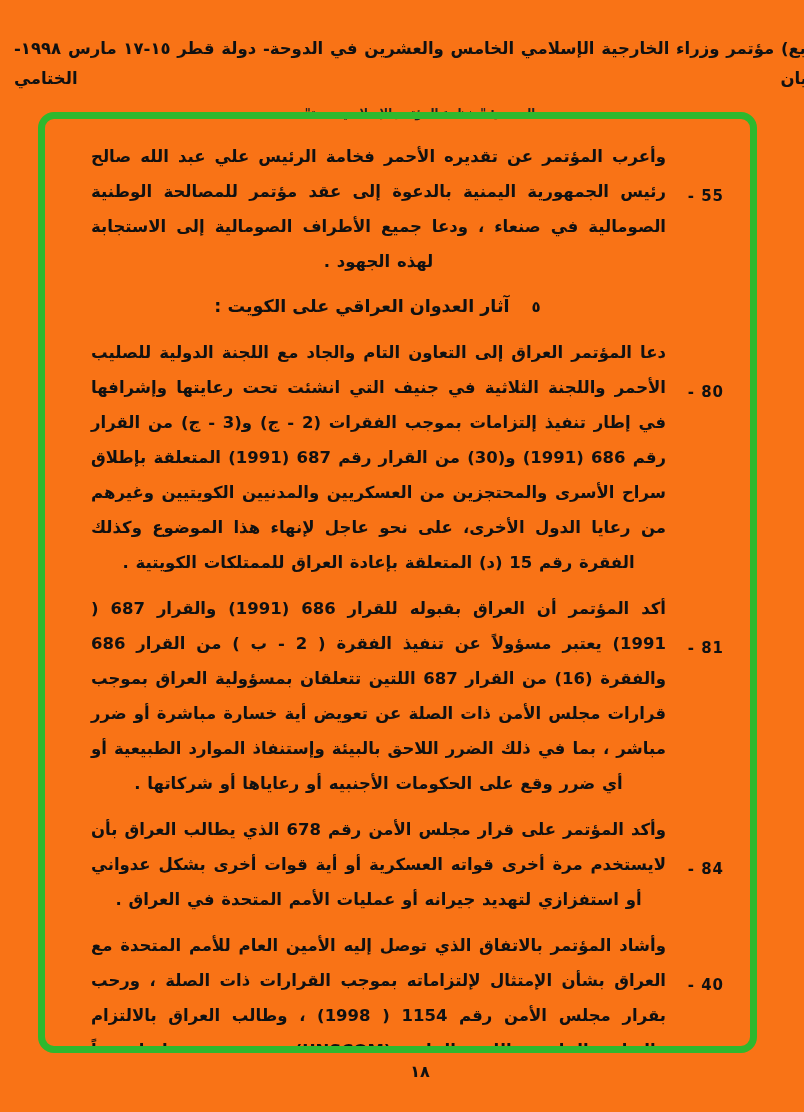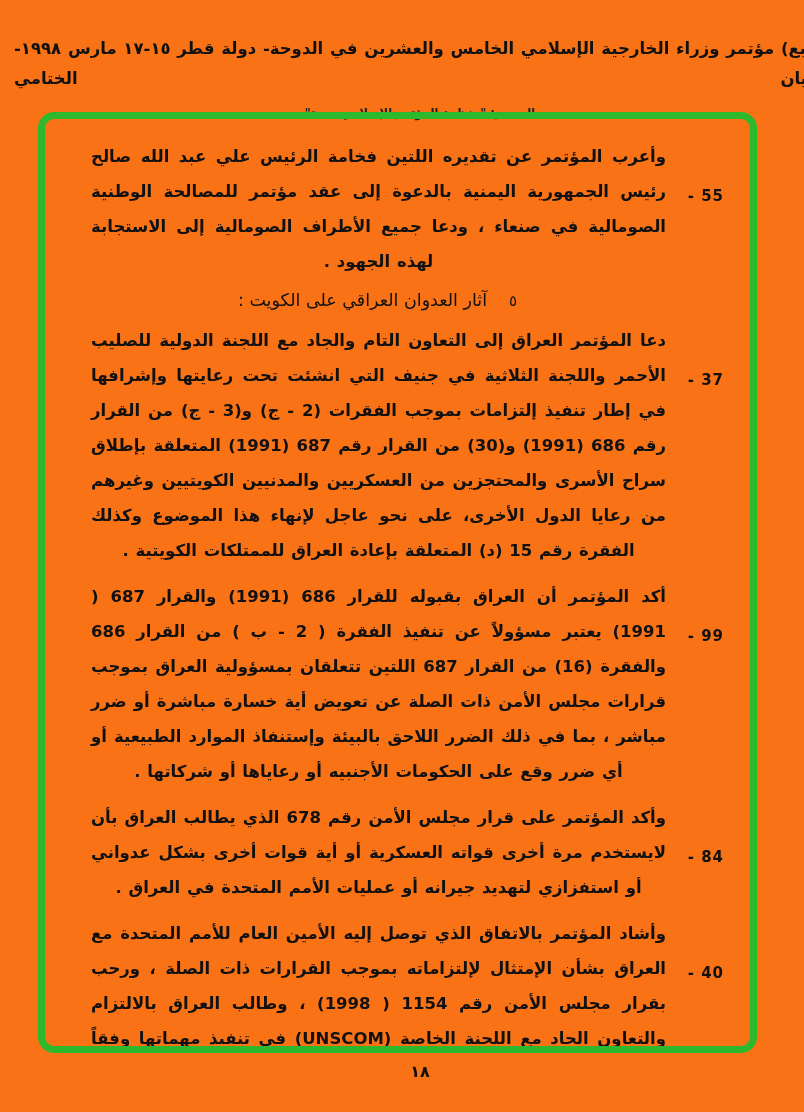--- a/index.html
+++ b/index.html
@@ -77,22 +77,22 @@
     font-weight: bold;
     line-height: 35px;
     text-align: justify;
     text-align-last: center;
     word-spacing: 1px;
   }
   .section-heading {
     margin: 6px 60px 12px 0;
     text-align: center;
     font-size: 17.5px;
-    font-weight: normal;
-    line-height: 20px;
+    font-weight: bold;
+    line-height: 32px;
   }
   .section-heading .bullet {
     margin-left: 22px;
     font-size: 15px;
   }
   .page-number {
     position: absolute;
     left: 0;
     right: 0;
     top: 1062px;
@@ -110,34 +110,34 @@
 
   <header class="doc-header">
     <div class="line1">(تابع) مؤتمر وزراء الخارجية الإسلامي الخامس والعشرين في الدوحة- دولة قطر ١٥-١٧ مارس ١٩٩٨- البيان الختامي</div>
     <div class="line2">المصدر: "منظمة المؤتمر الإسلامي، جدة"</div>
   </header>
 
   <div class="green-box">
 
     <div class="item">
       <div class="marker">55 -</div>
-      <p>وأعرب المؤتمر عن تقديره اللتين فخامة الرئيس علي عبد الله صالح رئيس الجمهورية اليمنية بالدعوة إلى عقد مؤتمر للمصالحة الوطنية الصومالية في صنعاء ، ودعا جميع الأطراف الصومالية إلى الاستجابة لهذه الجهود .</p>
+      <p>وأعرب المؤتمر عن تقديره الأحمر فخامة الرئيس علي عبد الله صالح رئيس الجمهورية اليمنية بالدعوة إلى عقد مؤتمر للمصالحة الوطنية الصومالية في صنعاء ، ودعا جميع الأطراف الصومالية إلى الاستجابة لهذه الجهود .</p>
     </div>
 
     <h2 class="section-heading">
       <span class="bullet">٥</span><span>آثار العدوان العراقي على الكويت :</span>
     </h2>
 
     <div class="item">
-      <div class="marker">37 -</div>
+      <div class="marker">80 -</div>
       <p>دعا المؤتمر العراق إلى التعاون التام والجاد مع اللجنة الدولية للصليب الأحمر واللجنة الثلاثية في جنيف التي انشئت تحت رعايتها وإشرافها في إطار تنفيذ إلتزامات بموجب الفقرات (2 - ج) و(3 - ج) من القرار رقم 686 (1991) و(30) من القرار رقم 687 (1991) المتعلقة بإطلاق سراح الأسرى والمحتجزين من العسكريين والمدنيين الكويتيين وغيرهم من رعايا الدول الأخرى، على نحو عاجل لإنهاء هذا الموضوع وكذلك الفقرة رقم 15 (د) المتعلقة بإعادة العراق للممتلكات الكويتية .</p>
     </div>
 
     <div class="item">
-      <div class="marker">99 -</div>
+      <div class="marker">81 -</div>
       <p>أكد المؤتمر أن العراق بقبوله للقرار 686 (1991) والقرار 687 ( 1991) يعتبر مسؤولاً عن تنفيذ الفقرة ( 2 - ب ) من القرار 686 والفقرة (16) من القرار 687 اللتين تتعلقان بمسؤولية العراق بموجب قرارات مجلس الأمن ذات الصلة عن تعويض أية خسارة مباشرة أو ضرر مباشر ، بما في ذلك الضرر اللاحق بالبيئة وإستنفاذ الموارد الطبيعية أو أي ضرر وقع على الحكومات الأجنبيه أو رعاياها أو شركاتها .</p>
     </div>
 
     <div class="item">
       <div class="marker">84 -</div>
       <p>وأكد المؤتمر على قرار مجلس الأمن رقم 678 الذي يطالب العراق بأن لايستخدم مرة أخرى قواته العسكرية أو أية قوات أخرى بشكل عدواني أو استفزازي لتهديد جيرانه أو عمليات الأمم المتحدة في العراق .</p>
     </div>
 
     <div class="item">
       <div class="marker">40 -</div>

